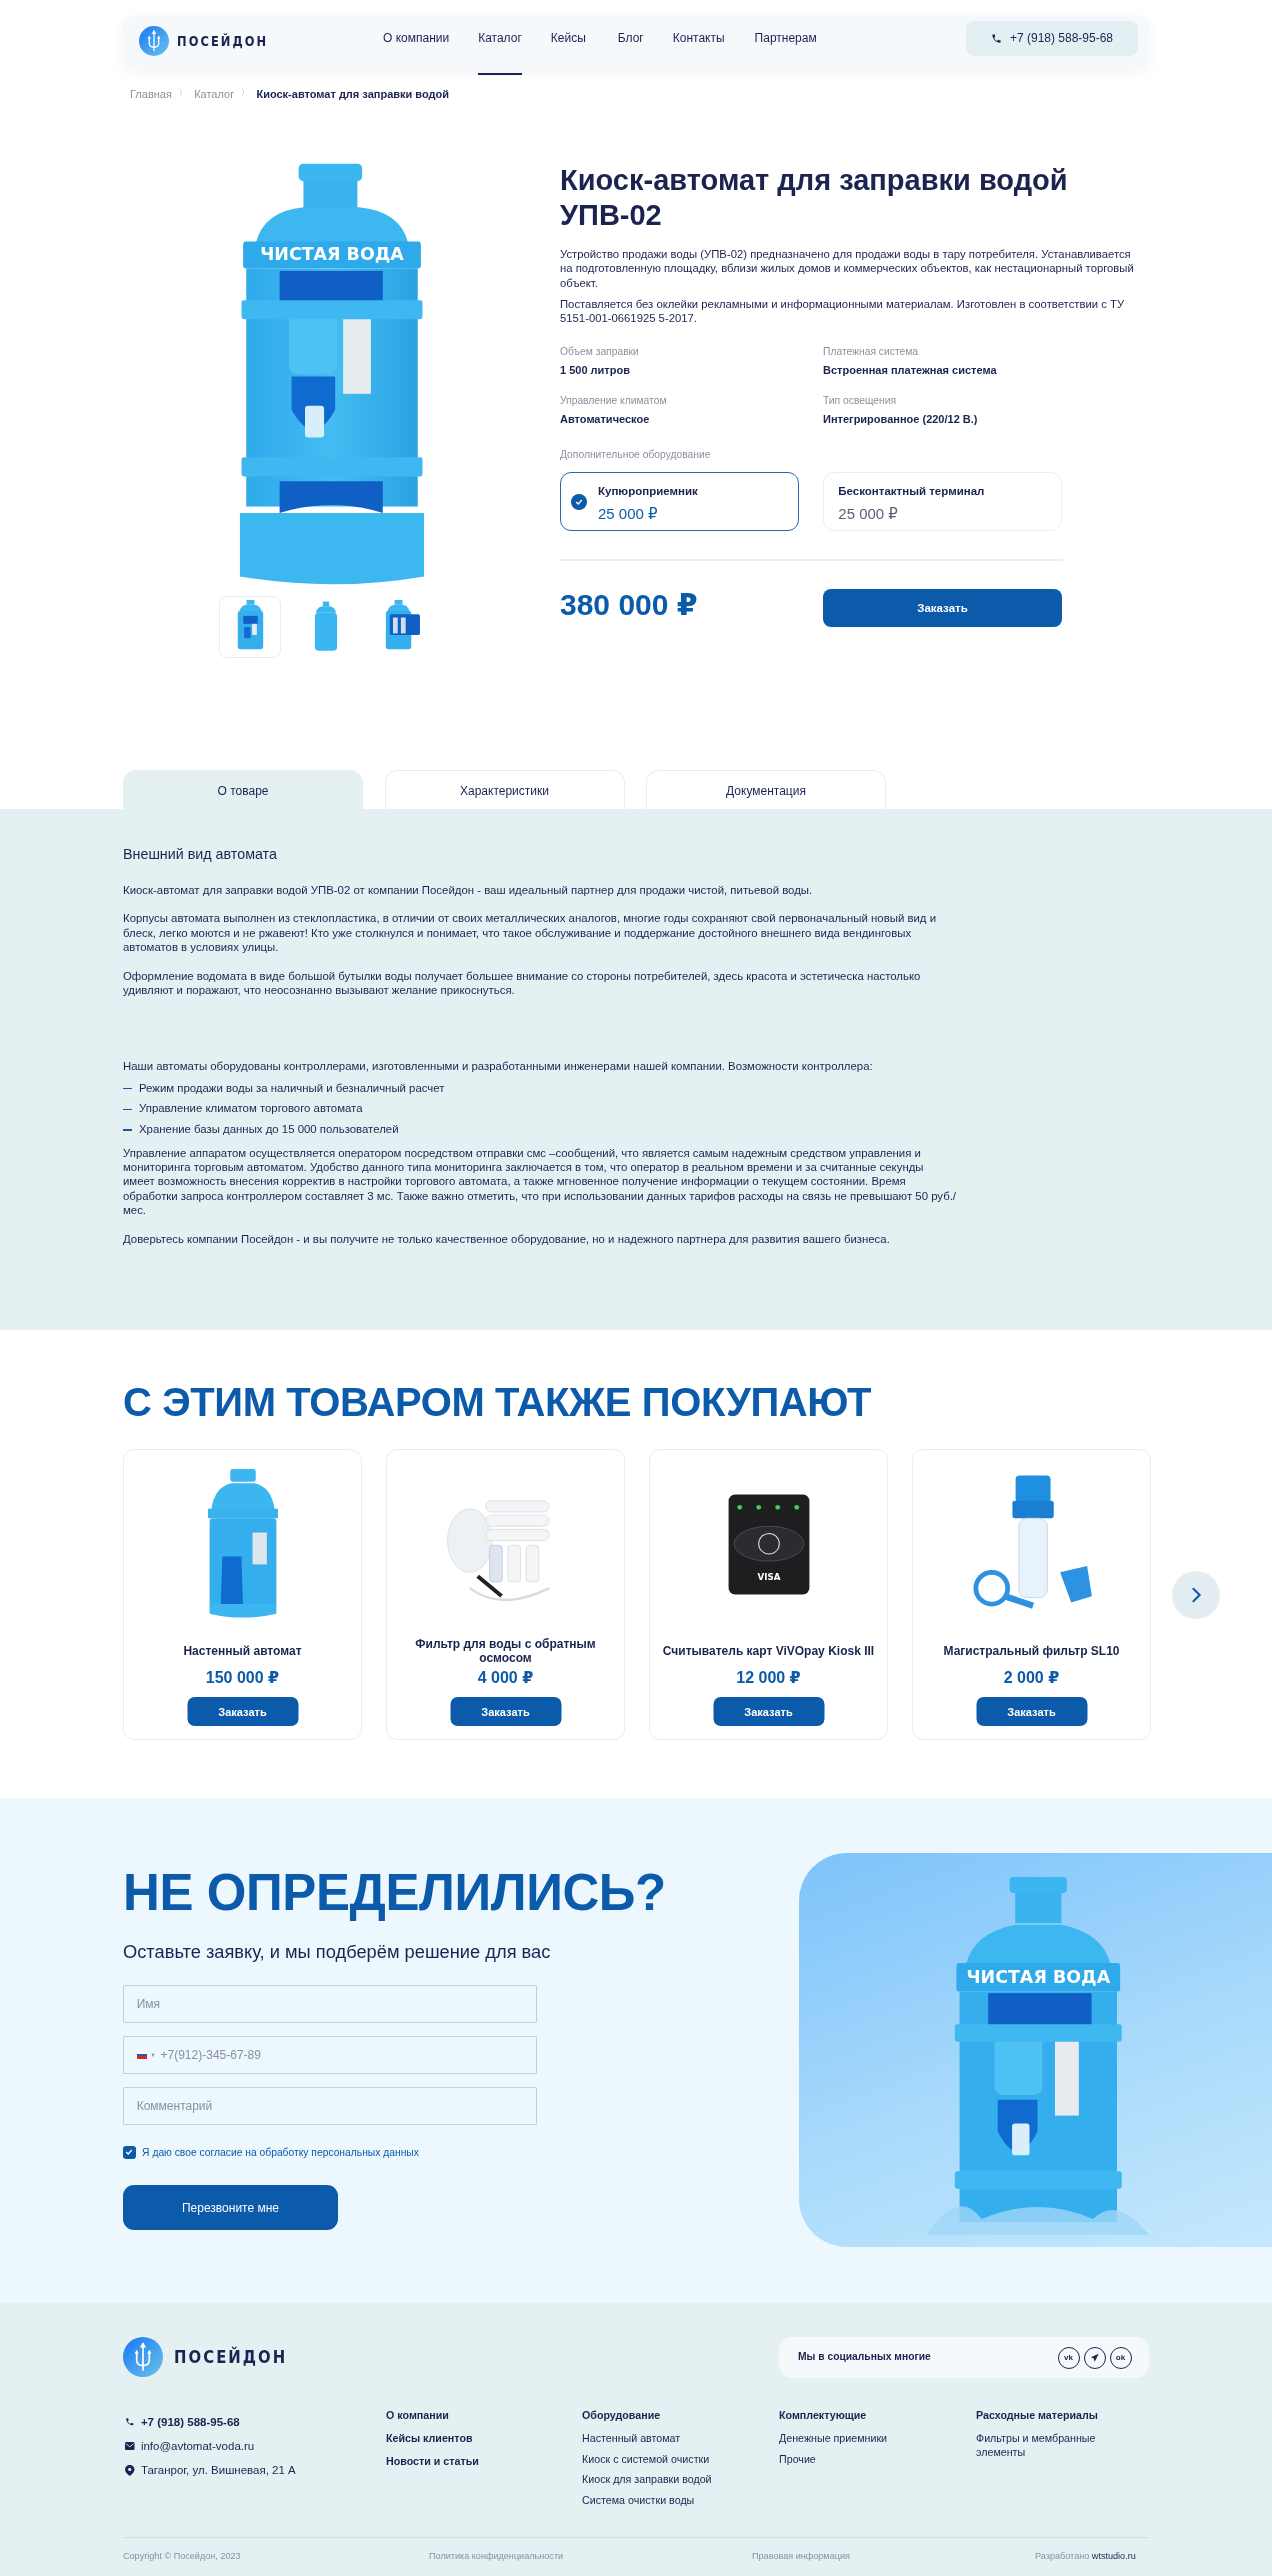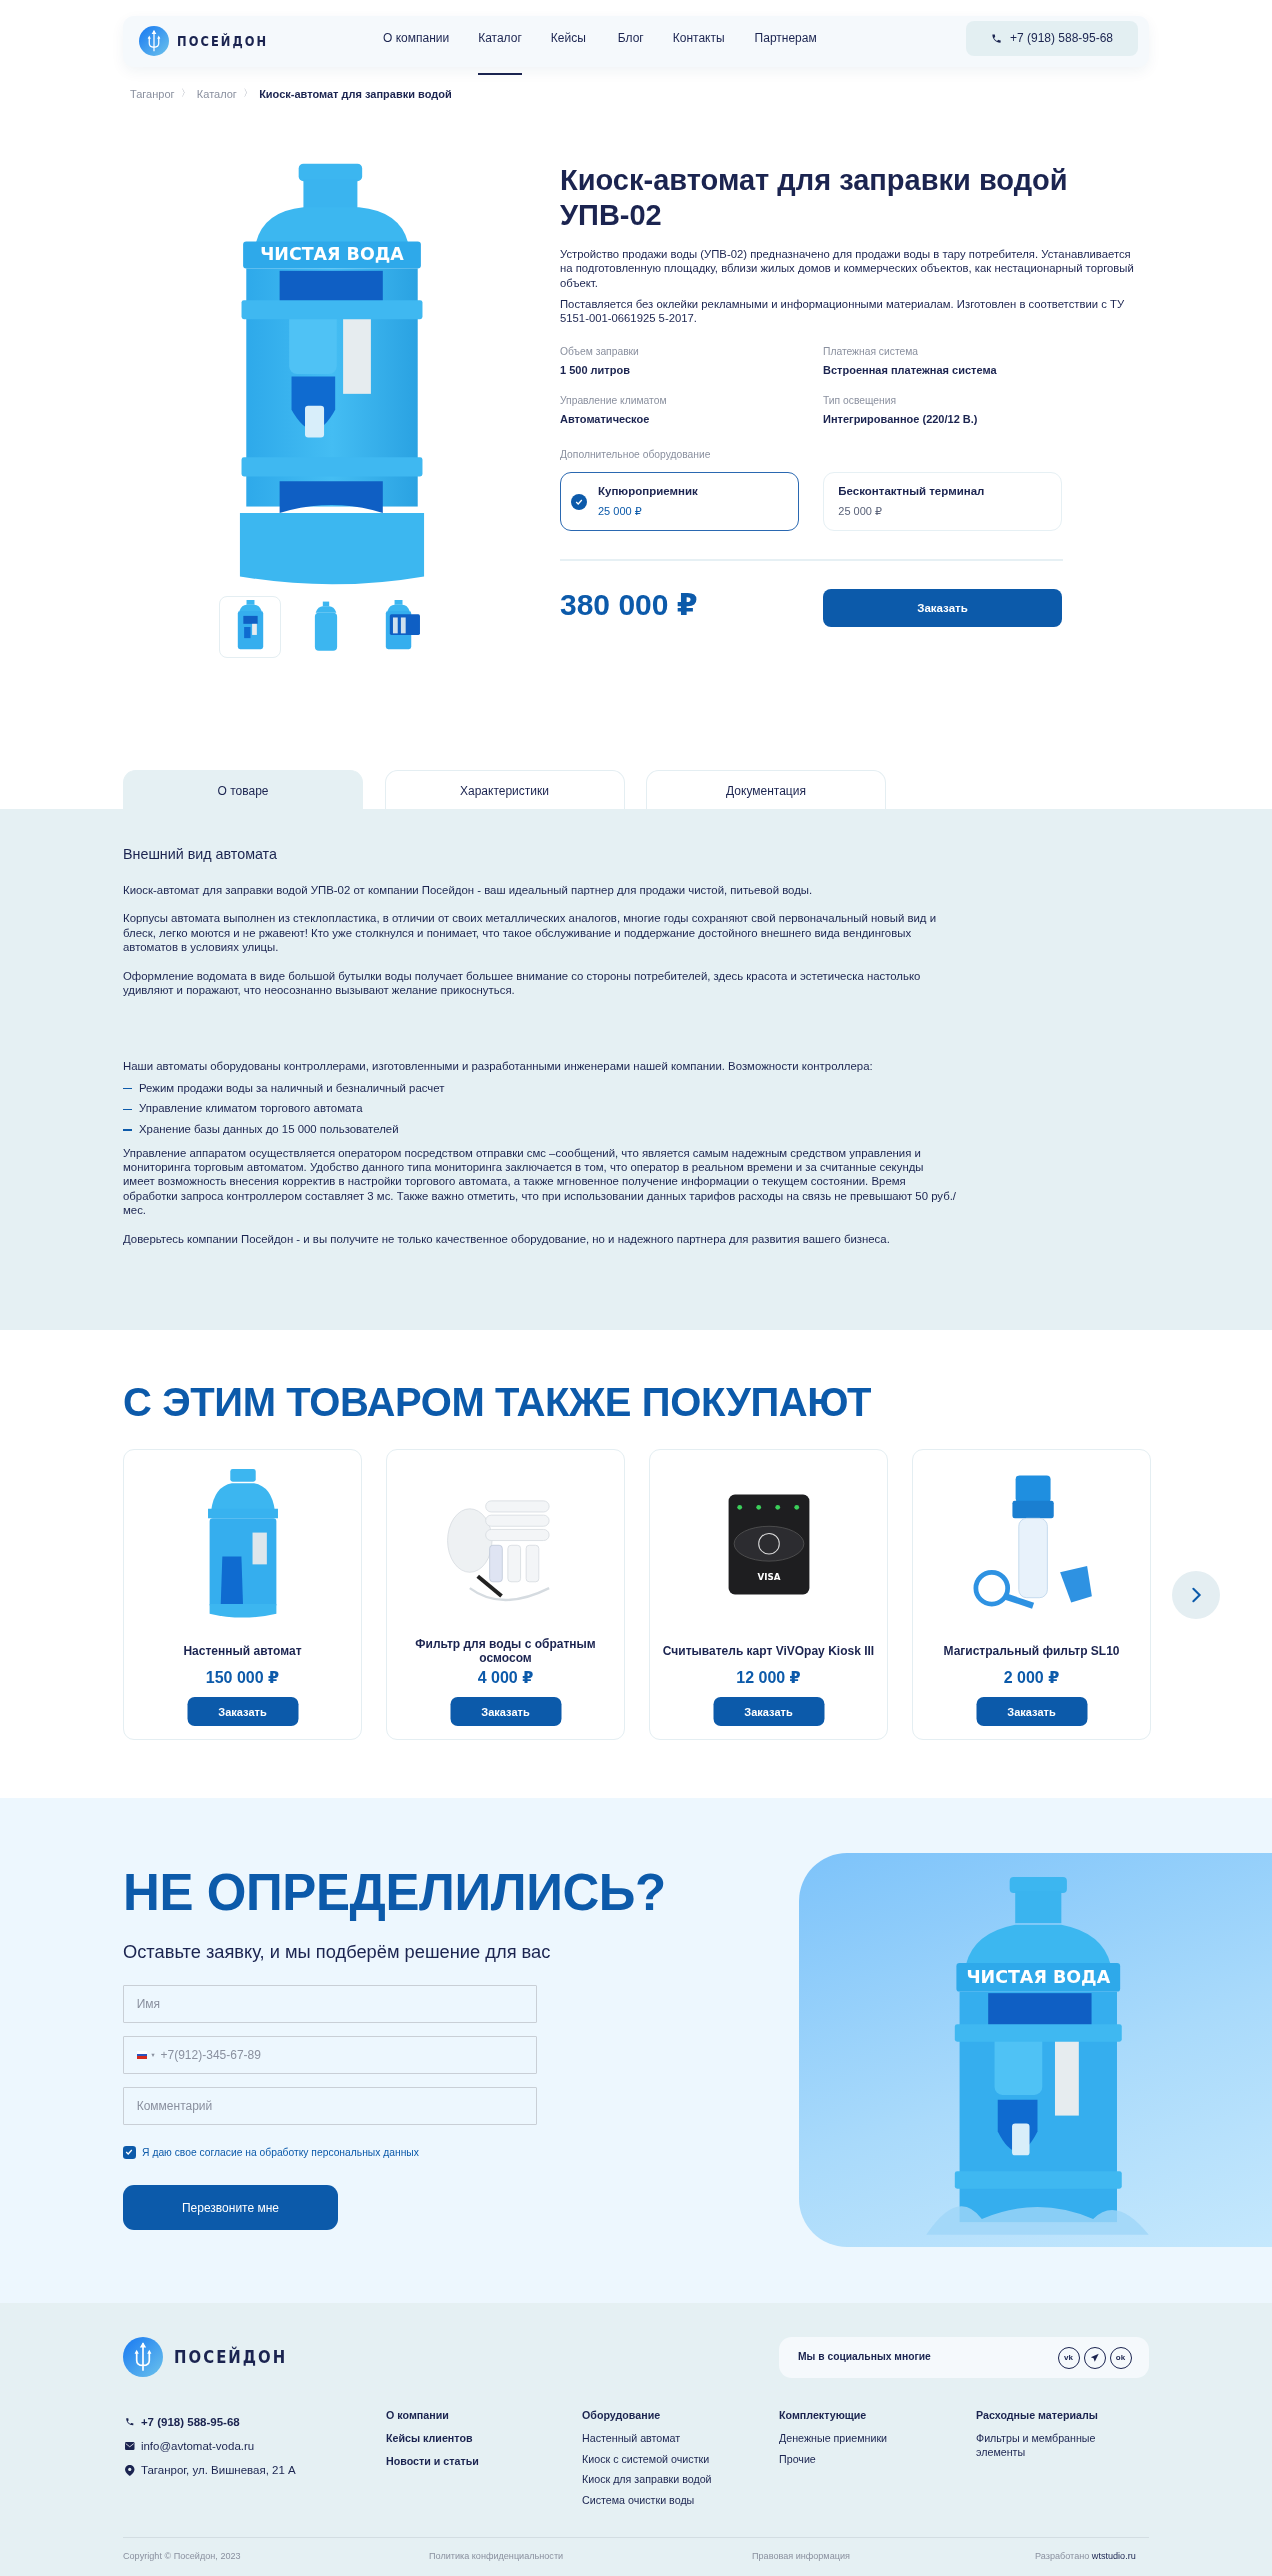--- a/index.html
+++ b/index.html
@@ -27,21 +27,21 @@
 .title{position:absolute;left:560px;top:163px;width:557px;font-size:29px;line-height:35px;font-weight:bold;color:#1b2450}
 .desc{position:absolute;left:560px;top:247px;width:581px;font-size:11.3px;line-height:14.3px;color:#1b2450}
 .desc p{margin-bottom:7.2px}
 .spec{position:absolute;font-size:10.3px}
 .spec .lbl{color:#8a909f;font-size:10.3px}
 .spec .val{color:#1b2450;font-weight:bold;font-size:11px;margin-top:7.2px}
 .extra-lbl{position:absolute;left:560px;top:449px;font-size:10.3px;color:#8a909f}
 .opt{position:absolute;top:472px;width:239px;height:59px;border-radius:11px;border:1.6px solid #e6f0f4;background:#fff}
 .opt.sel{border-color:#2a68b1}
 .opt .n{position:absolute;left:37px;top:12px;font-size:11.5px;font-weight:bold;color:#1b2450}
-.opt .p{position:absolute;left:37px;top:32px;font-size:11px;color:#0c5aaa}
+.opt .p{position:absolute;left:37px;top:32px;font-size:15px;color:#0c5aaa}
 .opt.unsel .n{left:14.3px}
 .opt.unsel .p{left:14.3px;color:#5a6279}
 .check{position:absolute;left:9.5px;top:20.7px;width:16px;height:16px;border-radius:50%;background:#0c5aaa;display:flex;align-items:center;justify-content:center}
 .divider{position:absolute;left:560px;top:559px;width:503px;height:1.6px;background:#e6f0f4}
 .price{position:absolute;left:560px;top:587px;font-size:30px;font-weight:bold;color:#0c5aaa}
 .order-main{position:absolute;left:823px;top:589px;width:239px;height:38px;background:#0c5aaa;color:#fff;border-radius:8px;font-weight:bold;font-size:11.5px;display:flex;align-items:center;justify-content:center;border:none}
 
 .tabs{position:absolute;left:123px;top:770px;display:flex;gap:21.5px}
 .tab{width:240px;height:40px;border-radius:12.7px 12.7px 0 0;border:1.6px solid #e4eef2;border-bottom:none;background:#fff;font-size:12px;color:#1b2450;display:flex;align-items:center;justify-content:center}
 .tab.active{background:#e5f0f3;border-color:#e5f0f3}
@@ -112,21 +112,21 @@
   </nav>
   <div class="phone-btn">
     <svg width="11" height="11" viewBox="0 0 24 24">
         <path d="M6.6 10.8c1.4 2.8 3.8 5.1 6.6 6.6l2.2-2.2c.3-.3.7-.4 1-.2 1.1.4 2.3.6 3.6.6.6 0 1 .4 1 1V20c0 .6-.4 1-1 1C10.6 21 3 13.4 3 4c0-.6.4-1 1-1h3.5c.6 0 1 .4 1 1 0 1.3.2 2.5.6 3.6.1.3 0 .7-.2 1L6.6 10.8z" fill="#1b2450"></path>
       </svg>
     <span>+7 (918) 588-95-68</span>
   </div>
 </div>
 
 <div class="breadcrumb">
-  <a>Таганрог</a>
+  <a>Главная</a>
   <span class="sep">〉</span>
   <a>Каталог</a>
   <span class="sep">〉</span>
   <span class="cur">Киоск-автомат для заправки водой</span>
 </div>
 
 <div class="gallery-main">
   <svg width="200" height="422" viewBox="0 0 252 530">
     <defs>
         <linearGradient id="kb" x1="0" x2="1">

